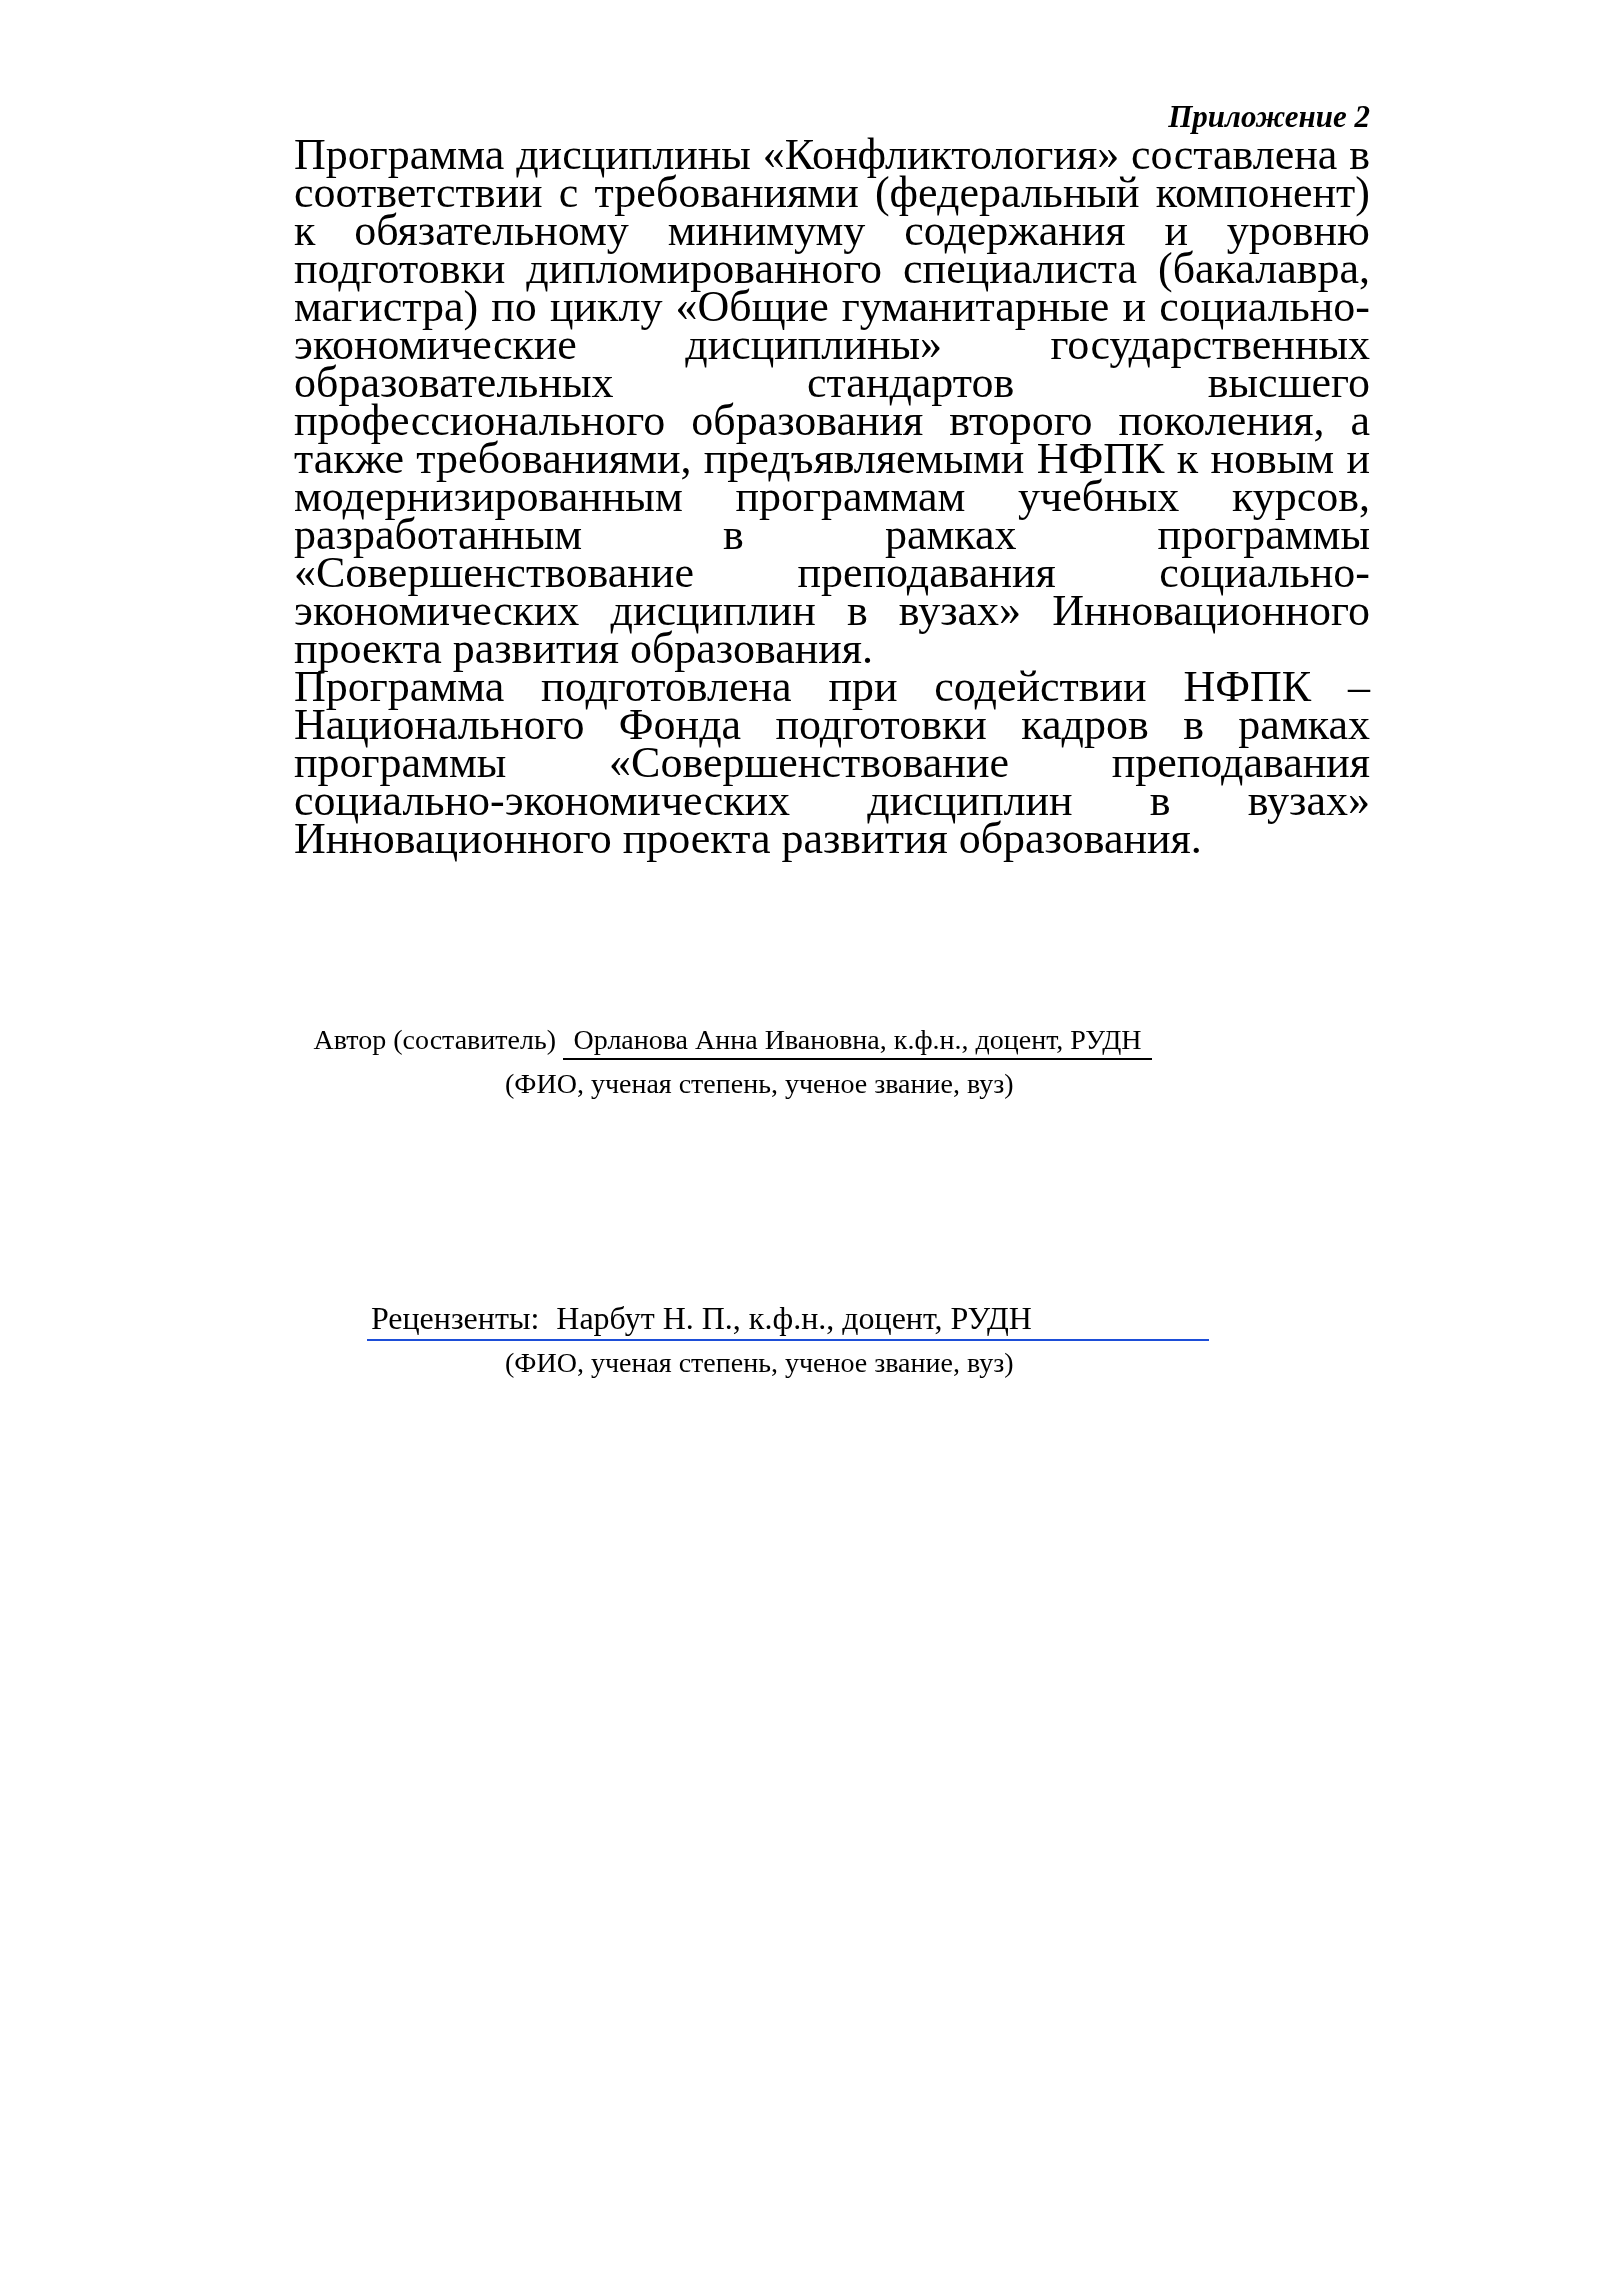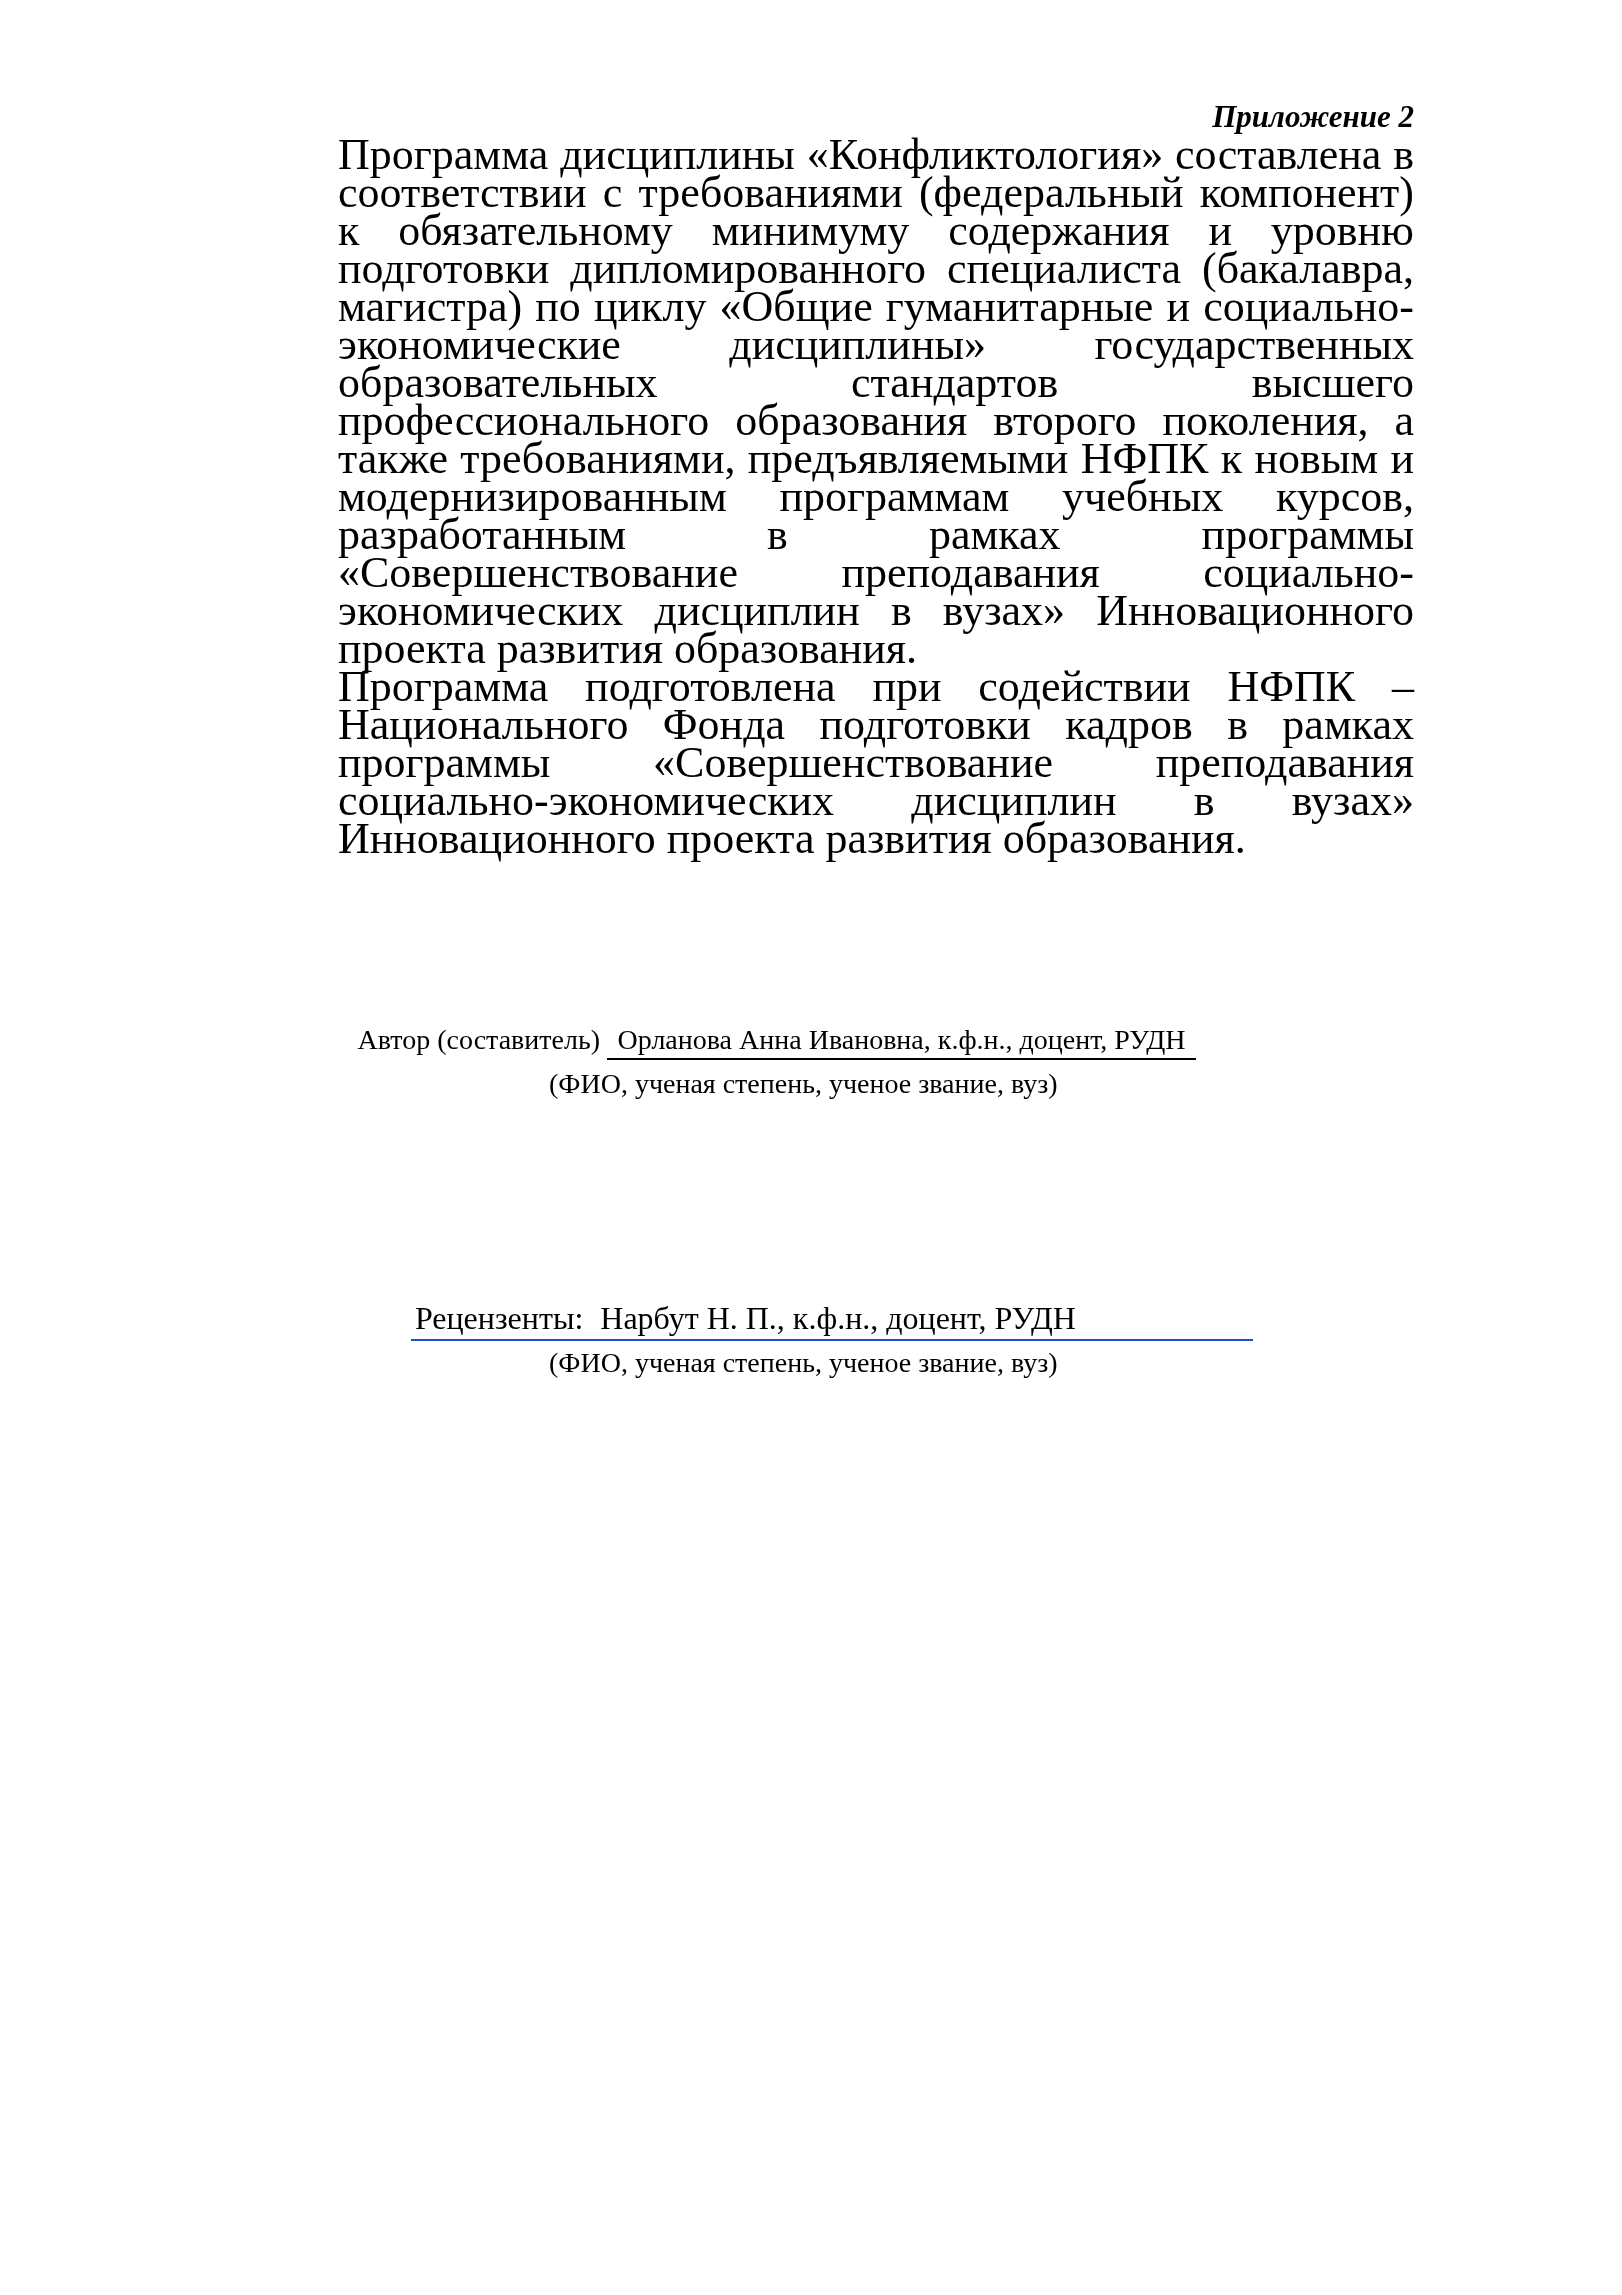--- a/index.html
+++ b/index.html
@@ -8,21 +8,20 @@
     background: #ffffff;
   }
   .page {
     position: relative;
     width: 1556px;
     height: 2295px;
     background: #ffffff;
     font-family: "Liberation Serif", serif;
     color: #000000;
     overflow: hidden;
-    margin-left: 44px;
   }
   .content {
     position: absolute;
     left: 294px;
     top: 0;
     width: 1076px;
   }
   .appendix-label {
     margin-top: 98px;
     text-align: right;

